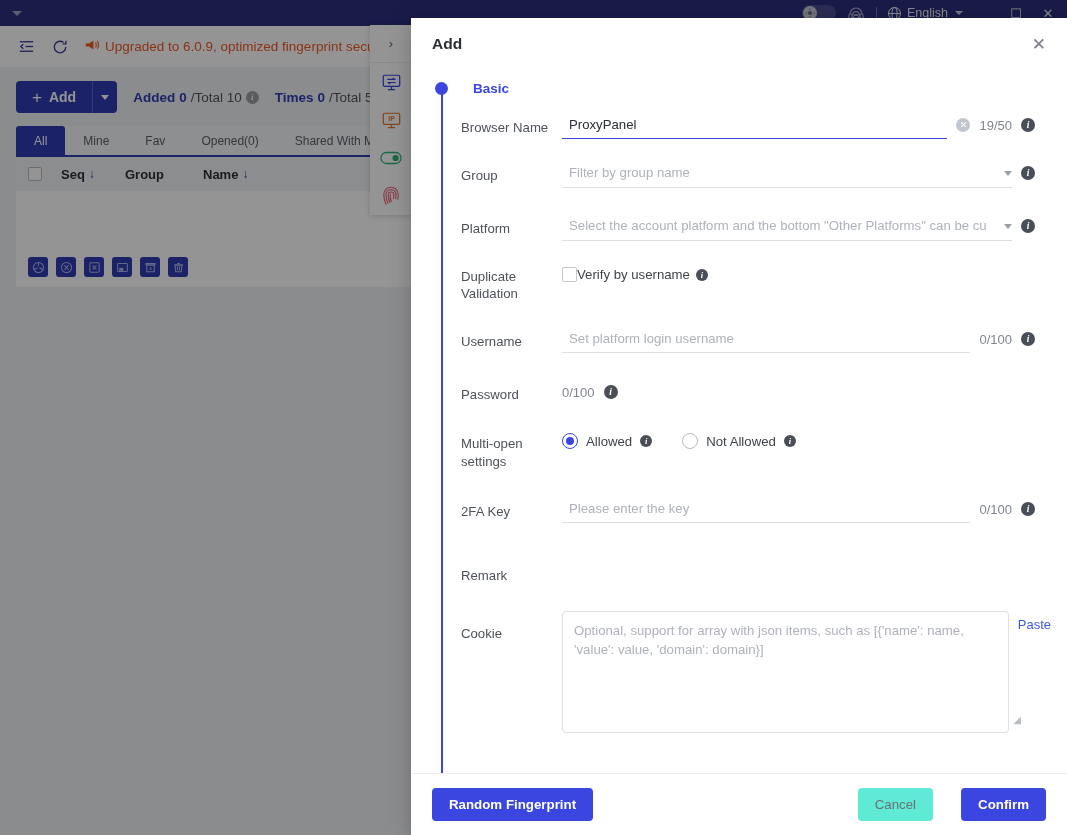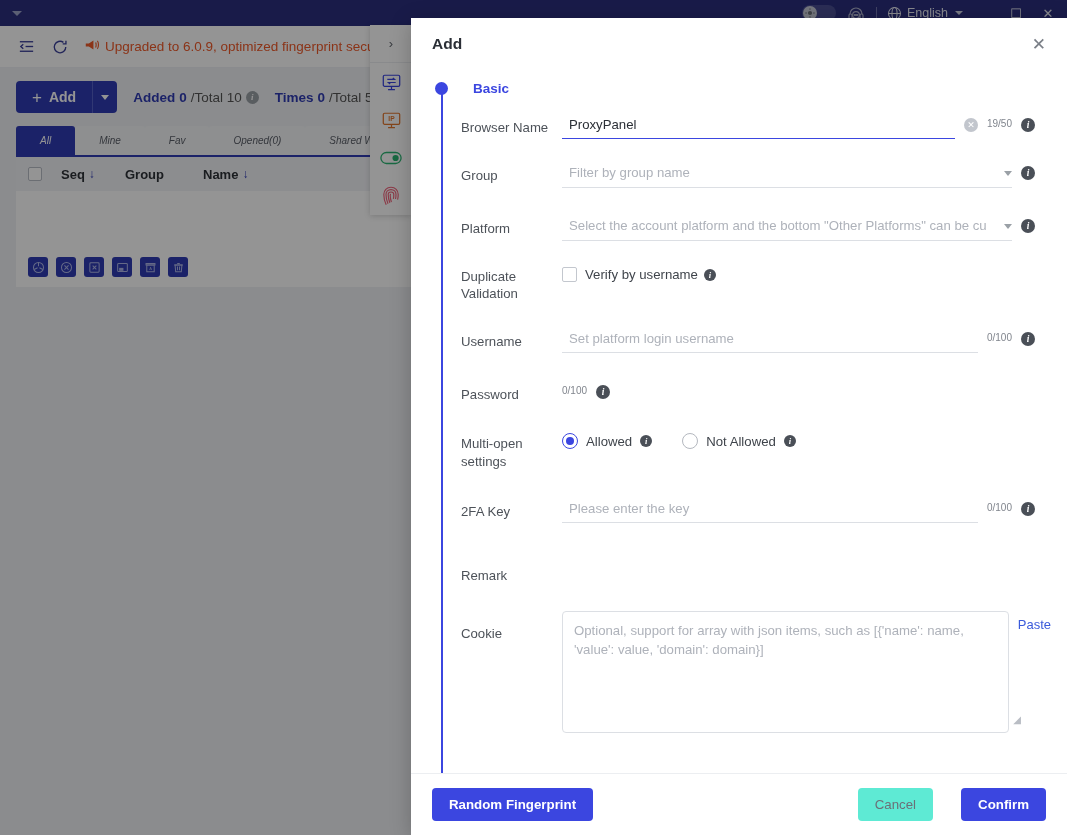--- a/index.html
+++ b/index.html
@@ -76,22 +76,22 @@
   .stat{font-size:13.5px;color:#555;display:flex;align-items:center;gap:4px;white-space:nowrap;}
   .stat b{color:#2f3bb3;font-weight:700;}
   .info-dot{
     width:13px;height:13px;border-radius:50%;background:#9aa0a6;color:#fff;
     font-size:9px;font-weight:700;display:inline-flex;align-items:center;justify-content:center;
     font-style:italic;font-family:"Liberation Serif", serif; cursor:pointer;
   }
 
   .tabs{ display:flex; align-items:stretch; height:31px; border-bottom:2px solid #2f3bb3; }
   .tab{
-    padding:0 24px; display:flex;align-items:center; font-size:10px; color:#5b6069;
-    background:#f5f6f8; cursor:pointer; border-top-left-radius:3px;border-top-right-radius:3px;font-style:italic;
+    padding:0 18px; display:flex;align-items:center; font-size:12px; color:#5b6069;
+    background:#f5f6f8; cursor:pointer; border-top-left-radius:3px;border-top-right-radius:3px;
   }
   .tab.active{ background:#2f3bb3; color:#fff; }
 
   .tablewrap{ background:#fff; }
   .thead{
     display:flex;align-items:center;height:34px;background:#f2f3f7;
     font-size:13px;font-weight:700;color:#2e3238;padding:0 12px;gap:0;
   }
   .cb{
     width:14px;height:14px;border:1px solid #b9bdc6;border-radius:2px;background:#fff;cursor:pointer;
@@ -161,39 +161,39 @@
     font-size:13.2px; color:#2b2f36; padding:3px 0 6px 7px; outline:none;
     font-family:"Liberation Sans", sans-serif;
   }
   .underline-input::placeholder{color:#aeb2ba;}
   .underline-input.active{ border-bottom:1.6px solid #3b46e0; }
   .clear-icon{
     width:14px;height:14px;border-radius:50%;background:#c2c6cd;color:#fff;
     font-size:9px;display:flex;align-items:center;justify-content:center;cursor:pointer;
     margin-top:4px;flex:none;
   }
-  .counter{font-size:10px;color:#80858d;margin-top:4px;white-space:nowrap;flex:none;text-align:center;}
+  .counter{font-size:13px;color:#80858d;margin-top:4px;white-space:nowrap;flex:none;text-align:center;}
   .idot{
     width:14px;height:14px;border-radius:50%;background:#4a4f57;color:#fff;
     font-size:9.5px;font-weight:700;font-style:italic;font-family:"Liberation Serif",serif;
     display:flex;align-items:center;justify-content:center;margin-top:4px;flex:none;cursor:pointer;
   }
   .idot.sm{width:12px;height:12px;font-size:8.5px;margin-top:0;}
   .sel-caret{
     width:0;height:0;border-left:4px solid transparent;border-right:4px solid transparent;
     border-top:5px solid #9aa0a6; margin-top:9px; flex:none; cursor:pointer;
   }
   .select-wrap{ flex:1; display:flex; align-items:flex-start; border-bottom:1px solid #dcdfe4; padding-bottom:1px;}
   .select-wrap input{
     flex:1;border:none;background:transparent;outline:none;font-size:13.2px;color:#2b2f36;
     padding:3px 0 6px 7px; font-family:"Liberation Sans", sans-serif; text-overflow:ellipsis;
   }
   .select-wrap input::placeholder{color:#aeb2ba;}
 
-  .check-row{display:flex;align-items:center;gap:8px;padding-top:4px;}
+  .check-row{display:flex;align-items:center;padding-top:4px;}
   .checkbox{width:15px;height:15px;border:1px solid #c3c7ce;border-radius:2px;background:#fff;cursor:pointer;}
   .check-label{font-size:13.2px;color:#3f444b;display:flex;align-items:center;gap:6px;}
 
   .radio-row{display:flex;align-items:center;gap:30px;padding-top:3px;}
   .radio-item{display:flex;align-items:center;gap:8px;font-size:13.2px;color:#3f444b;cursor:pointer;}
   .radio{
     width:16px;height:16px;border-radius:50%;border:1.6px solid #b4b8bf;background:#fff;
     display:flex;align-items:center;justify-content:center;flex:none;
   }
   .radio.on{border-color:#3b46e0;}

